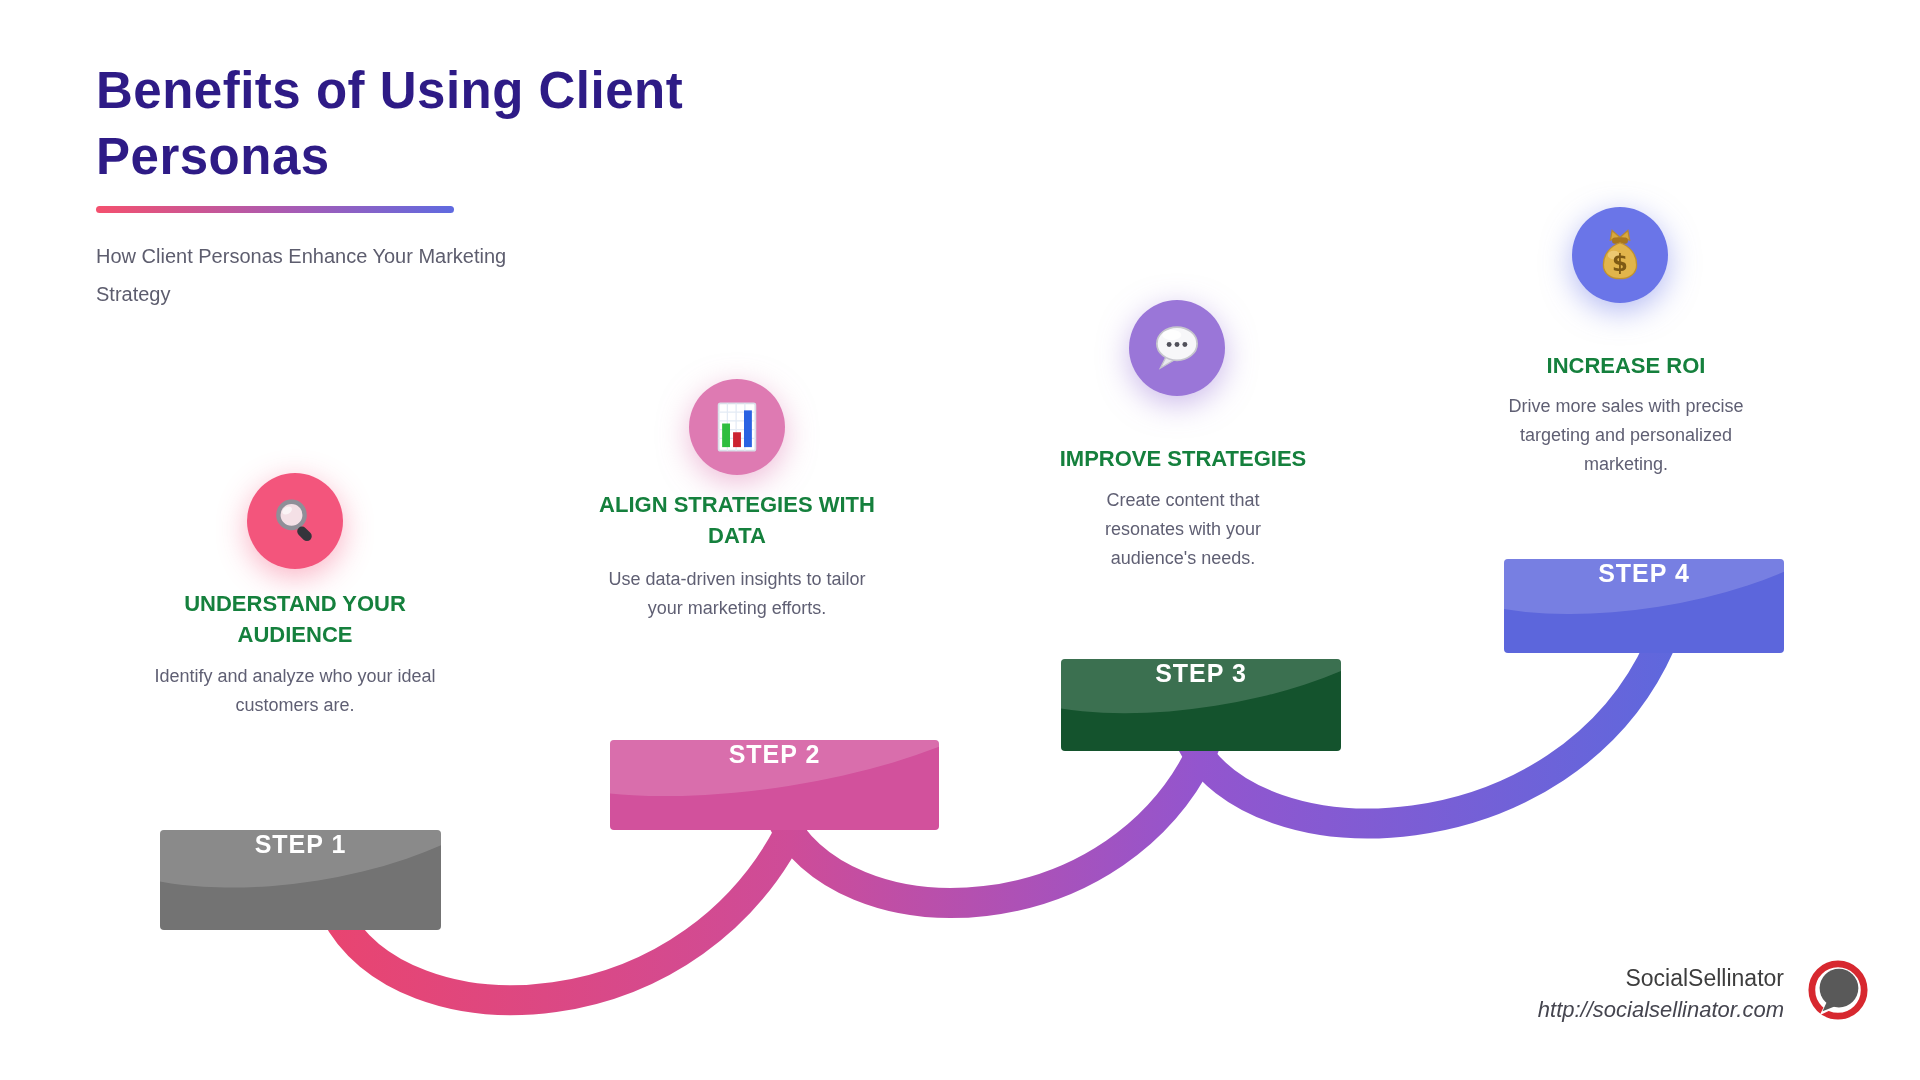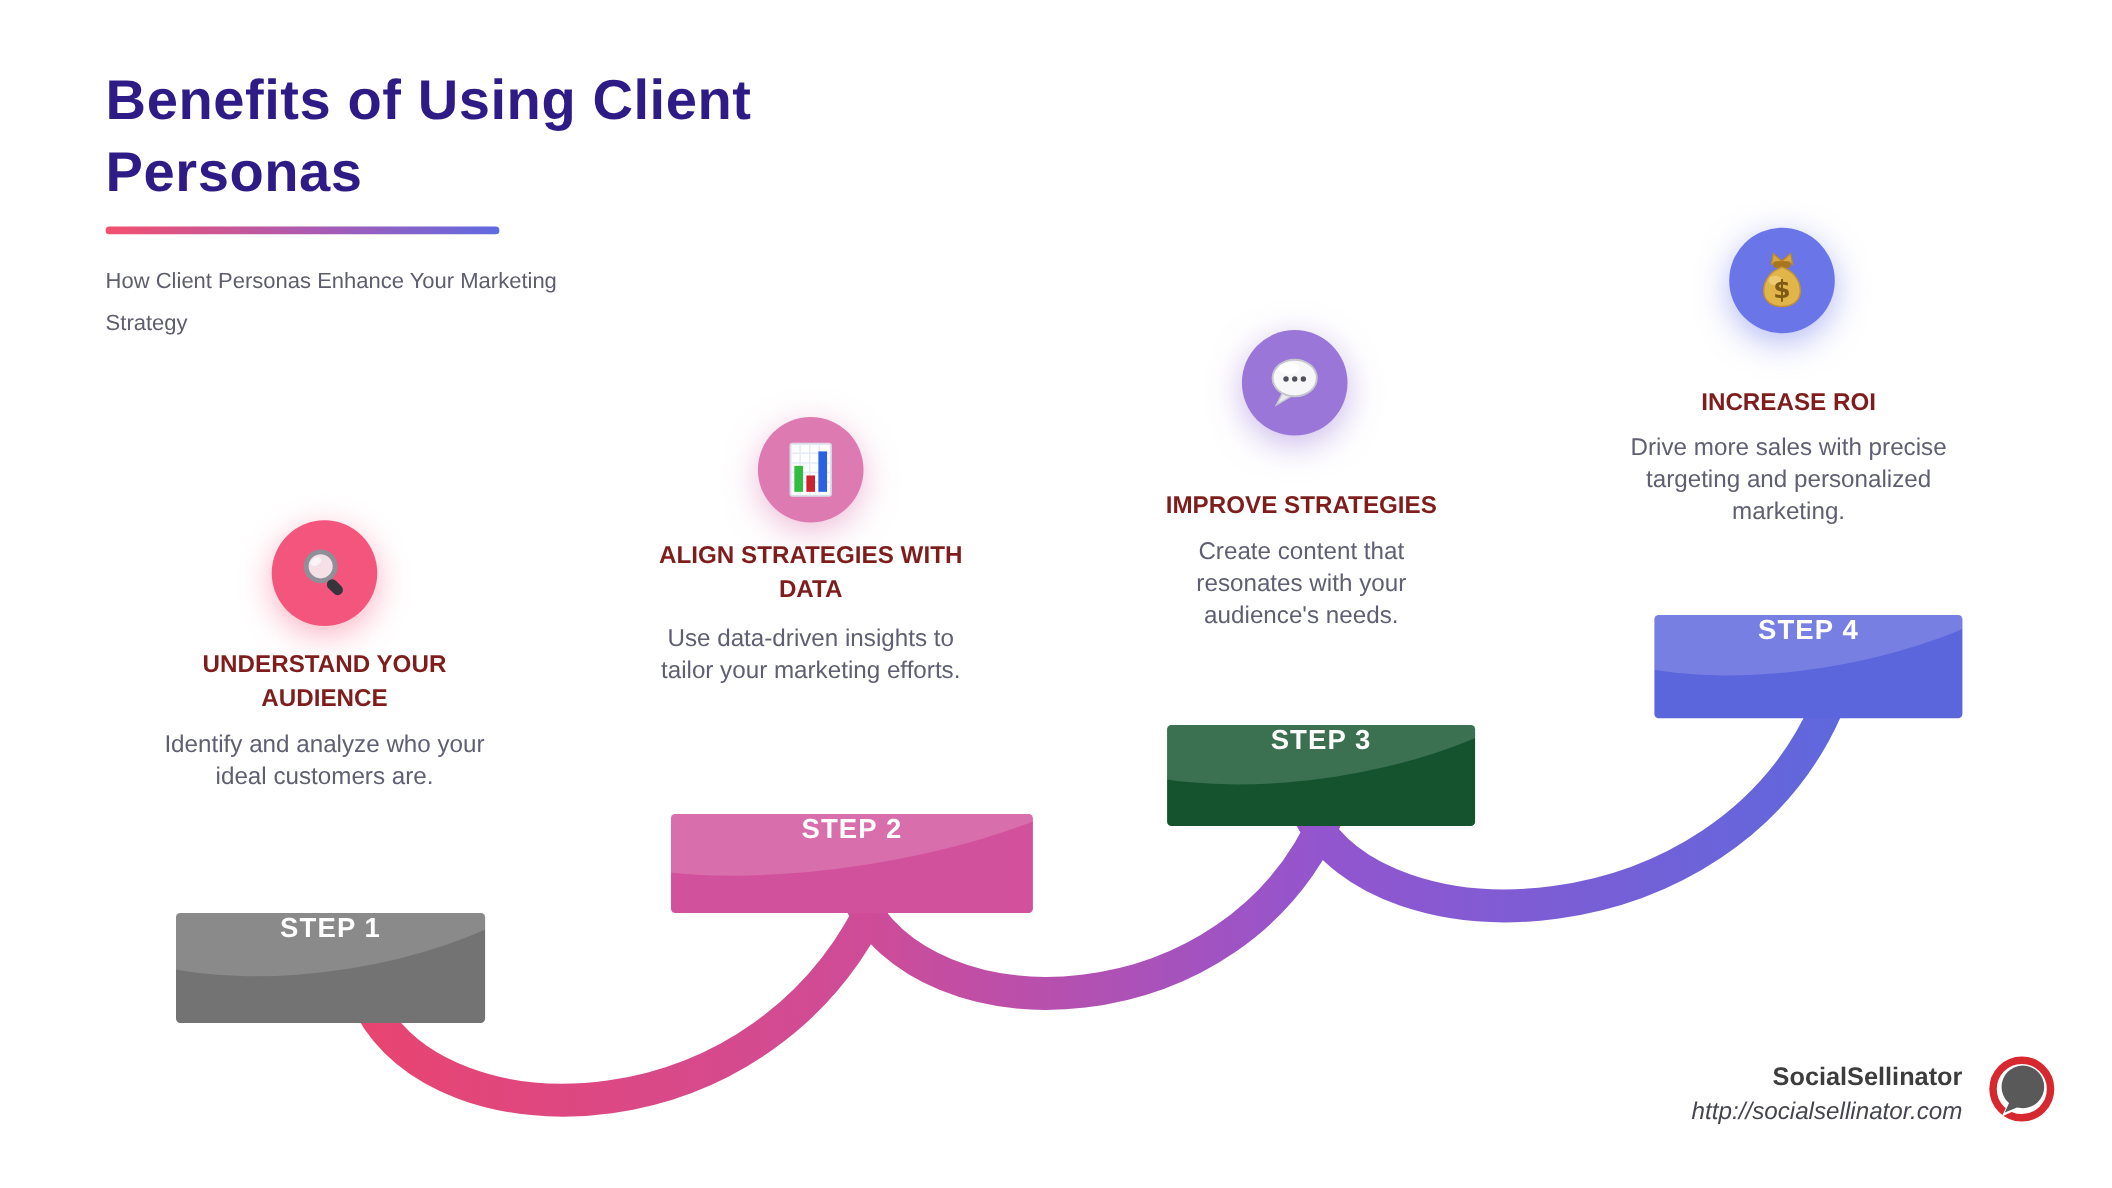--- a/index.html
+++ b/index.html
@@ -31,36 +31,36 @@
   
   .circle{position:absolute;z-index:3;width:96px;height:96px;border-radius:50%;
     display:flex;align-items:center;justify-content:center;}
   .circle svg{display:block;}
   .c1{left:247px;top:473px;background:#F3557C;box-shadow:0 8px 30px rgba(243,85,124,.45);}
   .c2{left:689px;top:379px;background:#DE7AB2;box-shadow:0 8px 30px rgba(222,122,178,.5);}
   .c3{left:1129px;top:300px;background:#9A76D8;box-shadow:0 8px 30px rgba(154,118,216,.5);}
   .c4{left:1572px;top:207px;background:#6A75E8;box-shadow:0 8px 30px rgba(106,117,232,.5);}
 
   .step-title{position:absolute;z-index:3;transform:translateX(-50%);text-align:center;
-    font-weight:700;font-size:22px;line-height:31px;color:#7f1d1d;}
+    font-weight:700;font-size:22px;line-height:31px;color:#15803d;}
   .t1{left:295px;top:588px;width:280px;}
   .t2{left:737px;top:489px;width:300px;}
   .t3{left:1183px;top:443px;width:340px;}
   .t4{left:1626px;top:350px;width:340px;}
 
   .step-desc{position:absolute;z-index:3;transform:translateX(-50%);text-align:center;
-    font-size:22px;line-height:29px;color:#5F5F73;}
+    font-size:18px;line-height:29px;color:#5F5F73;}
   .d1{left:295px;top:662px;width:292px;}
   .d2{left:737px;top:565px;width:282px;}
   .d3{left:1183px;top:486px;width:232px;}
   .d4{left:1626px;top:392px;width:300px;}
 
   
   .footer-text{position:absolute;z-index:4;right:136px;top:964px;text-align:right;}
-  .brand{font-size:23px;font-weight:700;color:#3D3D3D;line-height:28px;}
+  .brand{font-size:23px;font-weight:400;color:#3D3D3D;line-height:28px;}
   .site-url{margin-top:5px;font-size:22px;color:#45454F;line-height:26px;font-style:italic;}
   .logo{position:absolute;z-index:4;left:1807px;top:960px;width:62px;height:62px;}
 </style>
 </head>
 <body>
 
 <div class="page">
 
   <div class="header">
     <div class="title-line">Benefits of Using Client</div>

